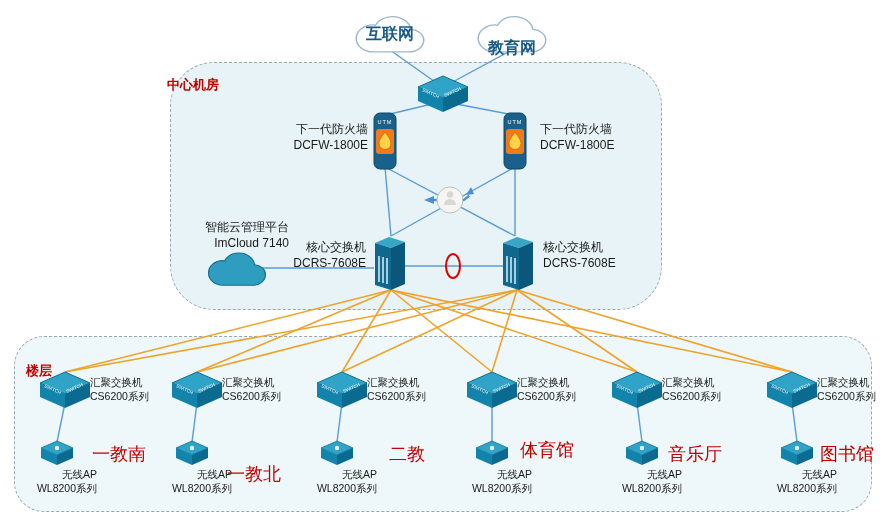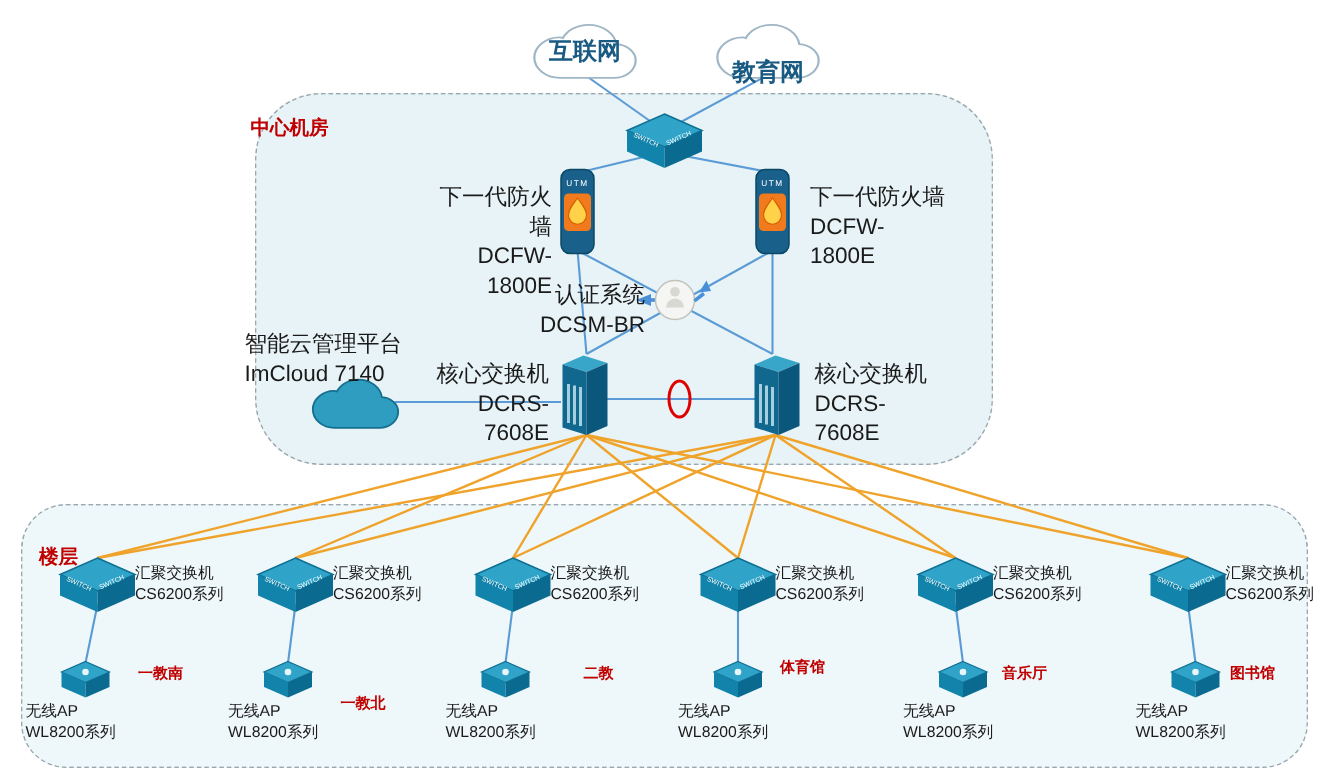--- a/index.html
+++ b/index.html
@@ -4,26 +4,26 @@
 <style>
   * { margin:0; padding:0; box-sizing:border-box; }
   html,body { background:#fff; }
   body { font-family:"Liberation Sans","DejaVu Sans",sans-serif; }
   .canvas { position:relative; width:884px; height:519px; background:#fff; overflow:hidden; }
   .zone { position:absolute; border:1.6px dashed #9aa7ad; z-index:1; }
   .zone.central { left:170px; top:62px; width:492px; height:248px; border-radius:44px; background:#e7f3f6; }
   .zone.floor { left:14px; top:336px; width:858px; height:176px; border-radius:30px; background:#eef7f9; }
   .links { position:absolute; left:0; top:0; z-index:2; pointer-events:none; }
   .node { position:absolute; z-index:3; line-height:0; }
-  .lbl { position:absolute; z-index:4; font-size:15px; color:#1a1a1a; line-height:1.3; }
+  .lbl { position:absolute; z-index:4; font-size:12px; color:#1a1a1a; line-height:1.3; }
   .lbl.r { text-align:right; }
-  .lbl.c { text-align:left; }
+  .lbl.c { text-align:right; }
   .lbl.small { font-size:10.5px; }
   .zone-title { position:absolute; z-index:4; font-size:13px; font-weight:bold; color:#c00000; }
-  .loc { position:absolute; z-index:4; font-size:10px; font-weight:bold; color:#c00000; }
+  .loc { position:absolute; z-index:4; font-size:18px; font-weight:normal; color:#c00000; }
   .cloud-text { position:absolute; z-index:4; font-size:16px; font-weight:bold; color:#185a82; text-align:center; }
 </style>
 </head>
 <body>
 
 <div class="canvas">
 
   <div class="zone central"></div>
   <div class="zone floor"></div>
 
@@ -120,24 +120,20 @@
     <svg width="64" height="36" viewBox="0 0 64 36">
       <polygon points="16,14 16,22 6,18" fill="#4a90d9"></polygon>
       <rect x="16" y="16.8" width="9" height="2.4" fill="#4a90d9"></rect>
       <circle cx="32" cy="18" r="13" fill="#f5f5f3" stroke="#c2c2bd" stroke-width="1"></circle>
       <circle cx="32" cy="12.5" r="3.2" fill="#d8d8d2"></circle>
       <path d="M26 23 a6 6 0 0 1 12 0 z" fill="#d8d8d2"></path>
       <rect x="44" y="15" width="8" height="2.4" fill="#4a90d9" transform="rotate(-38 48 16)"></rect>
       <polygon points="53,5 48,13 56,12" fill="#4a90d9"></polygon>
     </svg>
   </div>
-  <div class="lbl r" style="left:348px;top:187px;width:82px">
-    <div>认证系统</div>
-    <div>DCSM-BR</div>
-  </div>
 
   <div class="node" style="left:205px;top:248px">
     <svg width="64" height="40" viewBox="0 0 36 26" preserveAspectRatio="none">
       <path d="M27.9,10.9c-0.6-4.3-4.3-7.6-8.8-7.6c-3.6,0-6.7,2.1-8.1,5.2C10.6,8.2,10.3,8.2,10,8.2c-4.4,0-8,3.6-8,8s3.6,8,8,8h17c3.9,0,7-3.1,7-7C34,13.9,31.3,11.2,27.9,10.9z" fill="#2e9dc0" stroke="#15708f" stroke-width="0.7"></path>
     </svg>
   </div>
   <div class="lbl c" style="left:163px;top:220px;width:126px">
     <div>智能云管理平台</div>
     <div>ImCloud 7140</div>
   </div>

